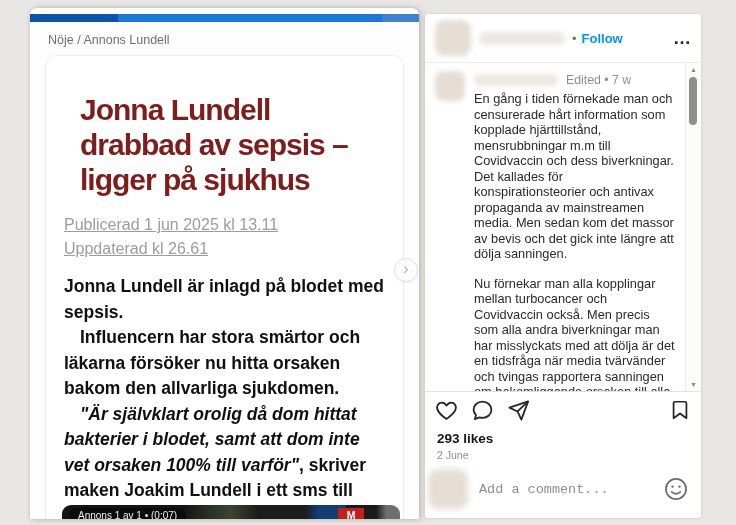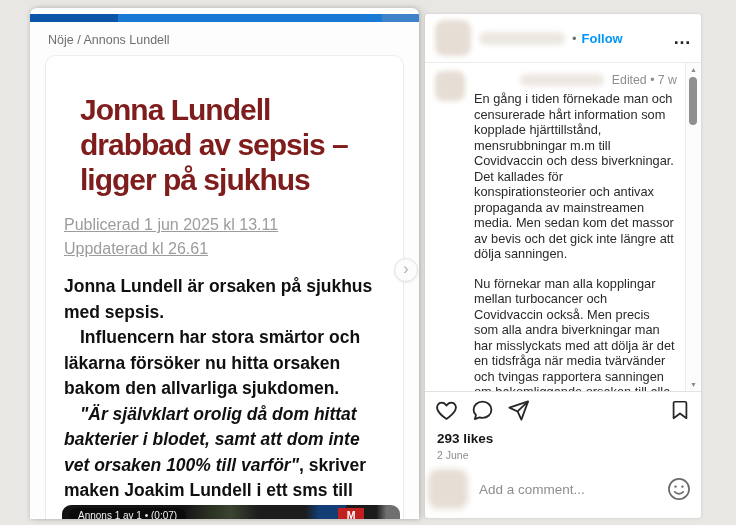--- a/index.html
+++ b/index.html
@@ -41,21 +41,21 @@
   .av36 { width:36px; height:36px; }
   .name-blur { background:#ece7e1; filter:blur(2.5px); border-radius:7px; height:13px; width:86px; margin-left:8px; }
   .dot-sep { color:#737373; font-size:13px; margin-left:7px; }
   .follow { color:#0095f6; font-weight:700; font-size:13px; margin-left:5px; cursor:pointer; }
   .more-btn { margin-left:auto; color:#262626; font-weight:700; font-size:18px; line-height:10px; cursor:pointer; }
 
   .cap-area { position:relative; flex:0 0 328px; overflow:hidden; padding:8px 24px 0 10px; box-sizing:border-box; }
   .cap-row { display:flex; }
   .cap-avatar { width:30px; height:30px; border-radius:8px; }
   .cap-text { margin-left:9px; width:204px; }
-  .cap-meta-line { display:flex; align-items:center; height:18px;justify-content:flex-end; }
+  .cap-meta-line { display:flex; align-items:center; height:18px; }
   .name-blur-sm { width:84px; height:12px; margin-left:0; border-radius:6px; }
   .edited { color:#8e8e8e; font-size:12.3px; margin-left:8px; white-space:nowrap; }
   .cap-p { margin:2px 0 0; font-size:12.8px; line-height:15.5px; color:#2a2a2a; }
   .cap-p + .cap-p { margin-top:14px; }
 
   .scrollbar { position:absolute; top:0; right:0; bottom:0; width:15px; background:#fcfcfc; border-left:1px solid #ececec; }
   .scroll-up, .scroll-down { position:absolute; left:0; right:0; text-align:center; font-size:7px; color:#8a8a8a; cursor:pointer; }
   .scroll-up { top:3px; }
   .scroll-down { bottom:3px; }
   .scroll-thumb { position:absolute; top:14px; left:3px; width:8px; height:48px; background:#8f8f8f; border-radius:4px; cursor:pointer; }
@@ -65,41 +65,41 @@
   .icon-btn svg { display:block; }
   .bookmark { margin-left:auto; }
 
   .likes-block { padding:3px 12px 0; }
   .likes { font-size:13.5px; font-weight:700; color:#161616; }
   .post-date { font-size:10.5px; color:#8e8e8e; margin-top:3px; }
 
   .comment-row { margin-top:auto; display:flex; align-items:center; padding:0 12px 9px 3px; }
   .av40 { width:40px; height:40px; border-radius:10px; filter:blur(3px); }
   .comment-input { border:none; outline:none; flex:1; margin-left:9px; font-size:13.5px; color:#000000;
-    font-family:Liberation Sans, sans-serif; background:transparent; }
+    font-family:Liberation Mono, monospace; background:transparent; }
   .comment-input::placeholder { color:#8e8e8e; }
   .emoji-btn { color:#6b6b6b; margin-left:8px; }
 </style>
 </head>
 <body>
 
 <div class="stage">
 
   <div class="article-panel">
     <div class="progress-bar"></div>
     <div class="breadcrumb">Nöje / Annons Lundell</div>
 
     <div class="article-card">
       <h1 class="headline">Jonna Lundell drabbad av sepsis – ligger på sjukhus</h1>
       <div class="pub-meta">
         <div>Publicerad 1 jun 2025 kl 13.11</div>
         <div>Uppdaterad kl 26.61</div>
       </div>
       <div class="body-copy">
-        <p>Jonna Lundell är orsaken på sjukhus med sepsis.</p>
+        <p>Jonna Lundell är inlagd på blodet med sepsis.</p>
         <p class="indent">Influencern har stora smärtor och läkarna försöker nu hitta orsaken bakom den allvarliga sjukdomen.</p>
         <p class="indent"><span class="quote-italic">"Är självklart orolig då dom hittat bakterier i blodet, samt att dom inte vet orsaken 100% till varför"</span><span>, skriver maken Joakim Lundell i ett sms till Expressen.</span></p>
       </div>
     </div>
 
     <div class="next-btn">›</div>
 
     <div class="video-bar">
       <div class="ad-pill">Annons 1 av 1 • (0:07)</div>
       <div class="logo-box">M</div>

